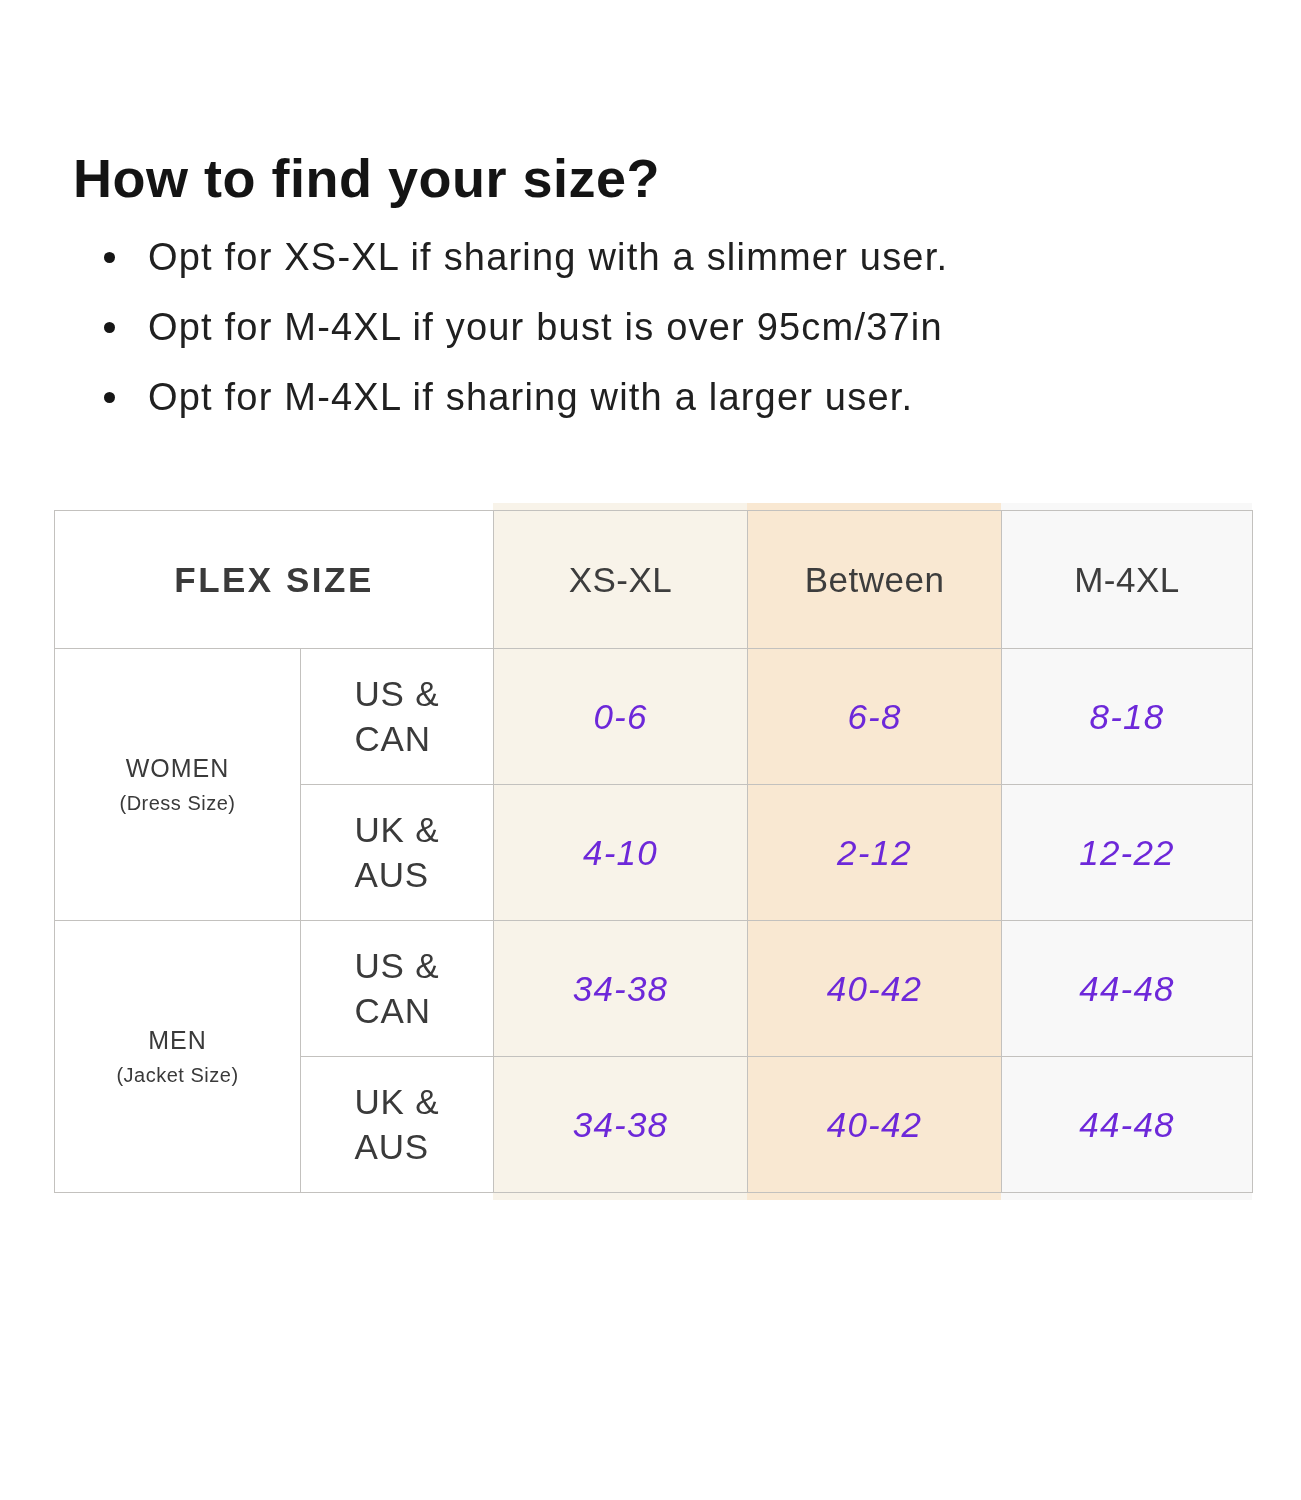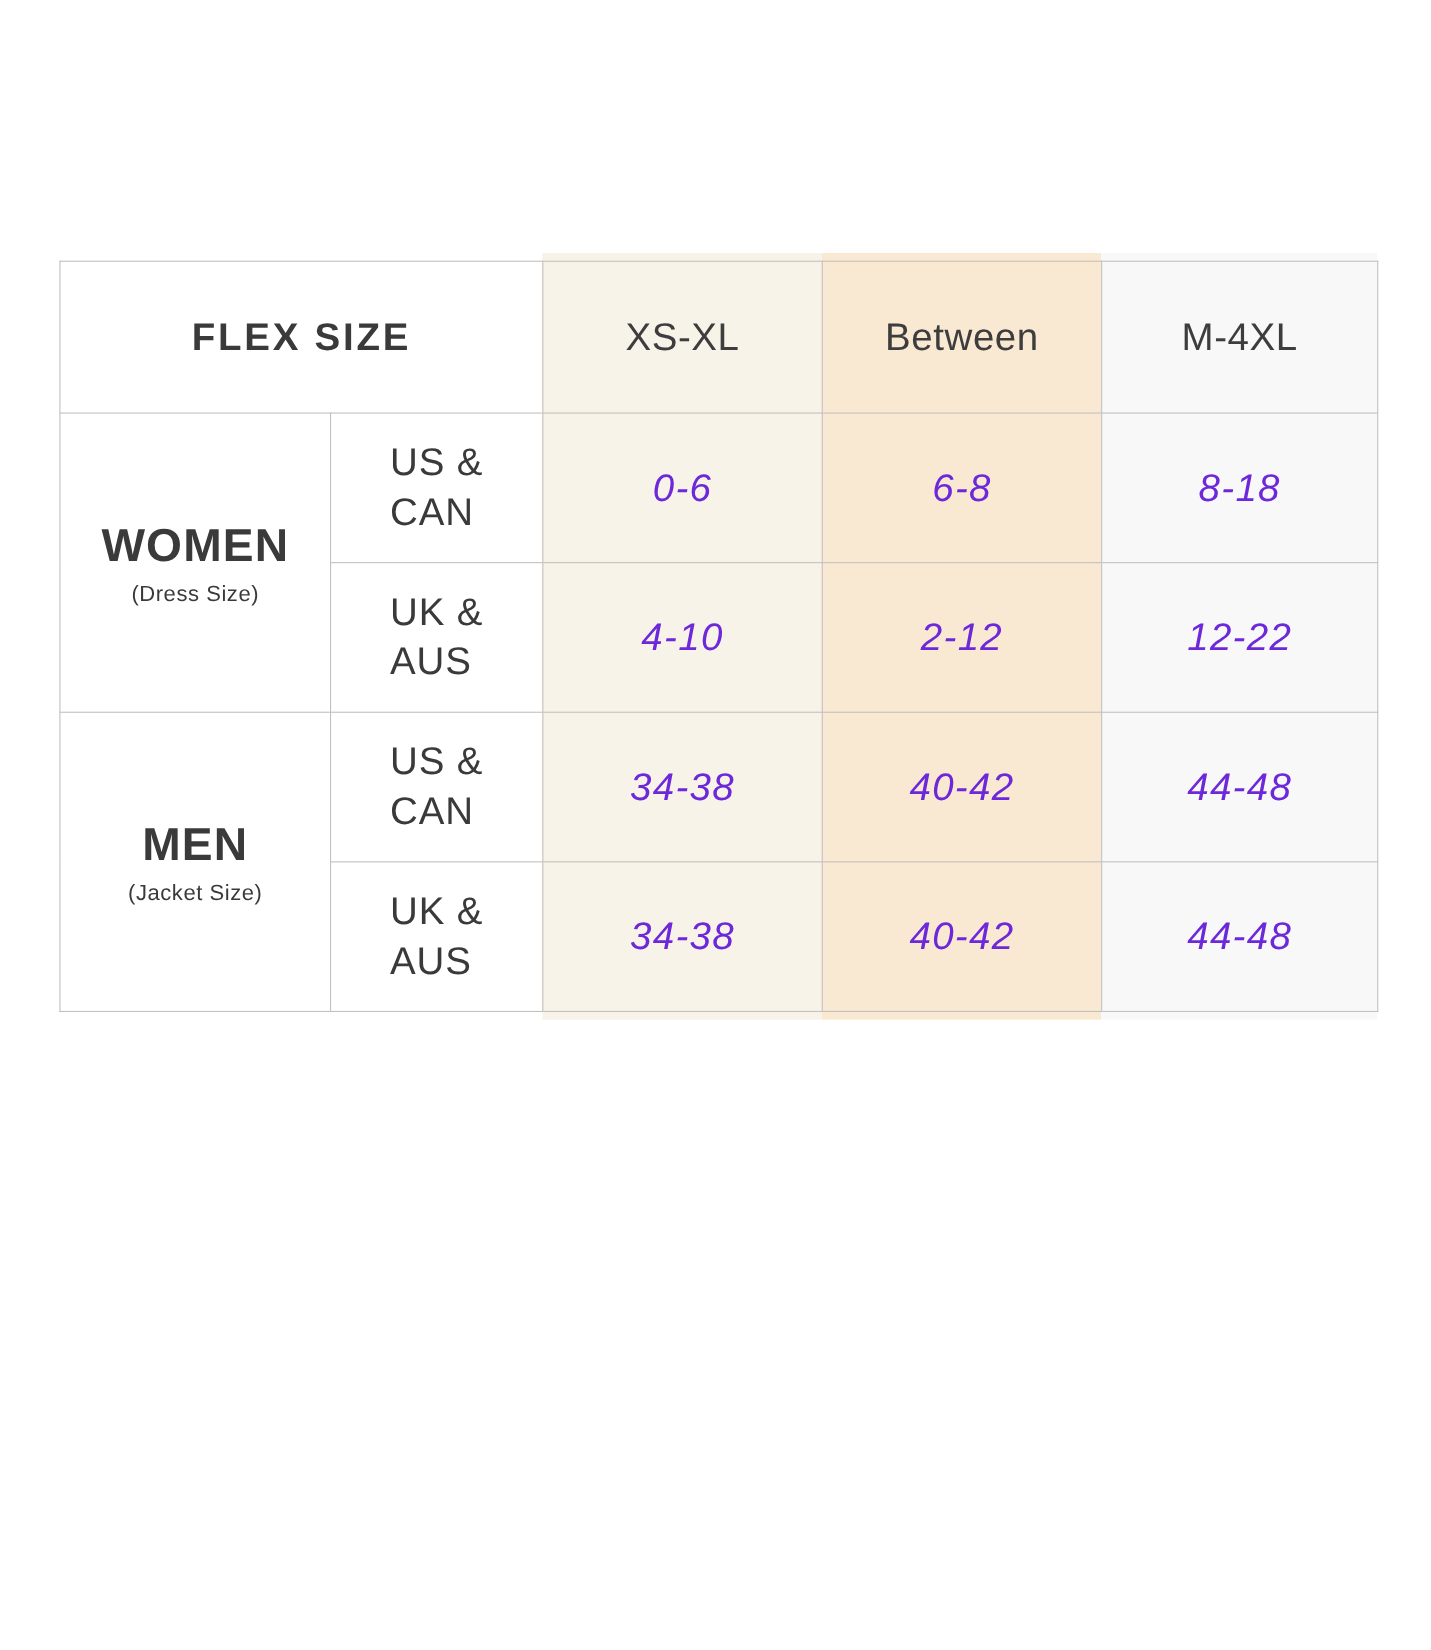--- a/index.html
+++ b/index.html
@@ -78,22 +78,22 @@
     text-align:center;
     vertical-align:middle;
     padding:0;
     font-weight:400;
     background:transparent;
   }
   .header-row th{height:137px;font-size:35px;letter-spacing:0.5px;}
   th.corner{font-weight:700;letter-spacing:2.5px;color:#3a3a3a;}
   .size-table td{height:135px;font-size:35px;}
   .group-cell .group-name{
-    font-weight:700;
-    font-size:42px;
+    font-weight:400;
+    font-size:25px;
     letter-spacing:1px;
     color:#3a3a3a;
   }
   .group-cell .group-sub{
     font-size:20px;
     margin-top:9px;
     letter-spacing:0.5px;
     color:#3a3a3a;
   }
   .region{
@@ -107,23 +107,29 @@
   }
   .region span{display:block;}
   td.val{letter-spacing:1.2px;color:#6d28d9;font-style:italic;}
 </style>
 </head>
 <body>
 
 <div class="page">
 
   <div class="text-block">
+    <h1 class="page-title">How to find your size?</h1>
 
 
 
+    <ul class="bullets">
+      <li>Opt for XS-XL if sharing with a slimmer user.</li>
+      <li>Opt for M-4XL if your bust is over 95cm/37in</li>
+      <li>Opt for M-4XL if sharing with a larger user.</li>
+    </ul>
   </div>
 
   <div class="table-wrap">
     <div class="band band-0" style="background: rgb(248, 243, 233);"></div>
     <div class="band band-1" style="background: rgb(249, 232, 210);"></div>
     <div class="band band-2" style="background: rgb(248, 248, 248);"></div>
 
     <table class="size-table">
       <colgroup>
         <col style="width:246px">

